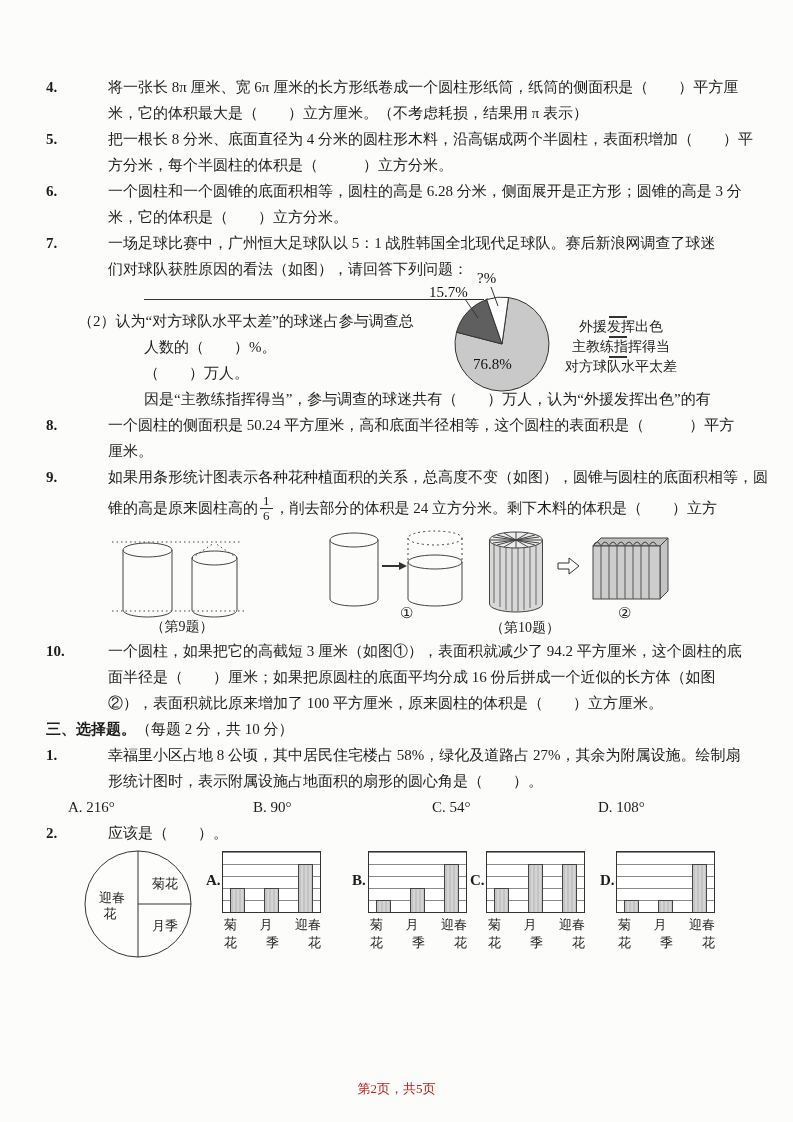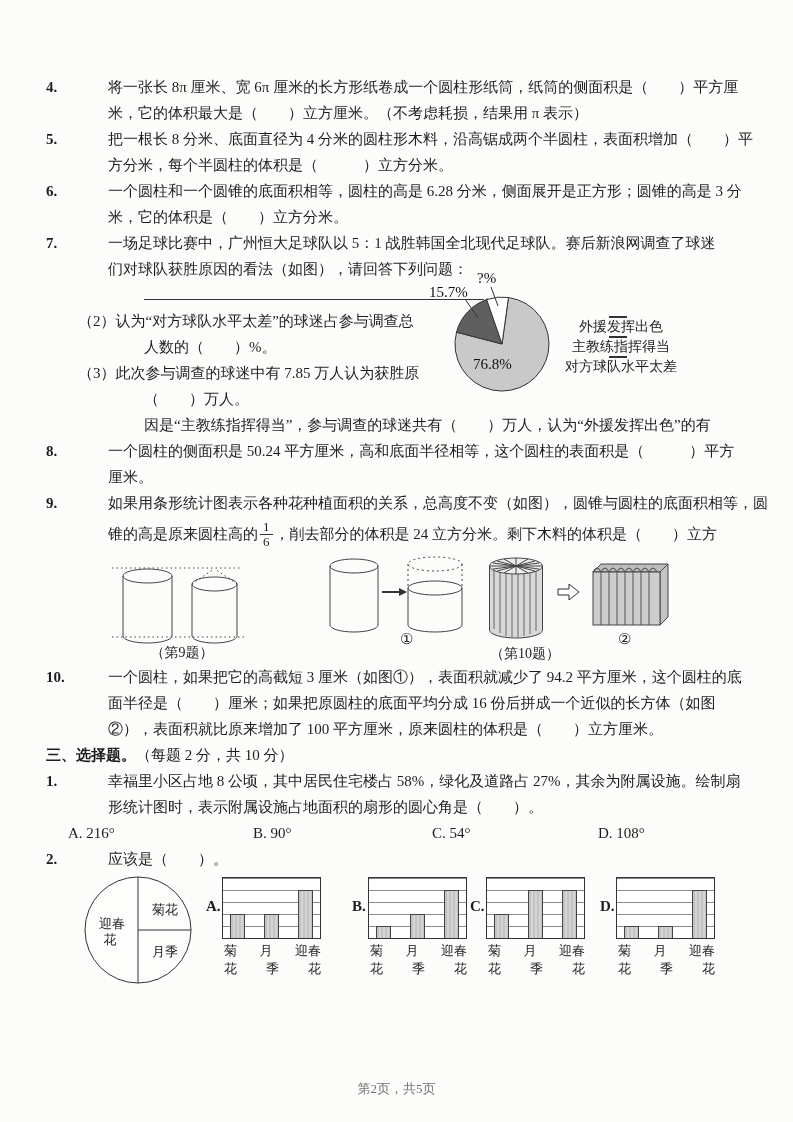--- a/index.html
+++ b/index.html
@@ -34,21 +34,21 @@
   .optletter{position:absolute;left:0;top:26px;font-weight:bold;}
   .optchart{position:absolute;left:16px;top:5px;width:83px;height:60px;border:1px solid #333;
             background-image:repeating-linear-gradient(to top,#fff 0,#fff 11px,#8a8a8a 11px,#8a8a8a 12px);
             display:flex;align-items:flex-end;justify-content:space-between;padding:0 7px;}
   .bar{width:15px;border:1px solid #444;border-bottom:none;box-sizing:border-box;
        background:repeating-linear-gradient(90deg,#c3c3c3 0 2px,#d4d4d4 2px 4px);}
   .catrow{position:absolute;left:16px;width:97px;display:flex;justify-content:space-between;
           padding:0 2px;font-size:13px;line-height:17px;}
   .catrow span{text-align:center;}
   .cr1{top:70px;} .cr2{top:88px;}
-  .footer{position:absolute;left:0;right:0;top:1080px;text-align:center;font-size:13px;color:#737373;}
+  .footer{position:absolute;left:0;right:0;top:1080px;text-align:center;font-size:13px;color:#b91c1c;}
   svg text{font-family:"Liberation Serif","DejaVu Serif",serif;}
 </style>
 </head>
 <body>
 
 <div class="page">
   <div class="content">
 
     <div class="q">
       <span class="qnum">4.</span>
@@ -71,21 +71,20 @@
     <div class="q">
       <span class="qnum">7.</span>
       <div class="ln">一场足球比赛中，广州恒大足球队以 5：1 战胜韩国全北现代足球队。赛后新浪网调查了球迷</div>
       <div class="ln">们对球队获胜原因的看法（如图），请回答下列问题：</div>
       <div class="sub">
         <div class="ln">
           <span class="blank" style="width:340px;"></span><span>。</span>
         </div>
         <div class="ln s1">（2）认为“对方球队水平太差”的球迷占参与调查总</div>
         <div class="ln">人数的（　　）%。</div>
-        <div class="ln s1">（3）此次参与调查的球迷中有 7.85 万人认为获胜原</div>
         <div class="ln">（　　）万人。</div>
         <div class="ln">因是“主教练指挥得当”，参与调查的球迷共有（　　）万人，认为“外援发挥出色”的有</div>
       </div>
     </div>
 
     <div class="q">
       <span class="qnum">8.</span>
       <div class="ln">一个圆柱的侧面积是 50.24 平方厘米，高和底面半径相等，这个圆柱的表面积是（　　　）平方</div>
       <div class="ln">厘米。</div>
     </div>

